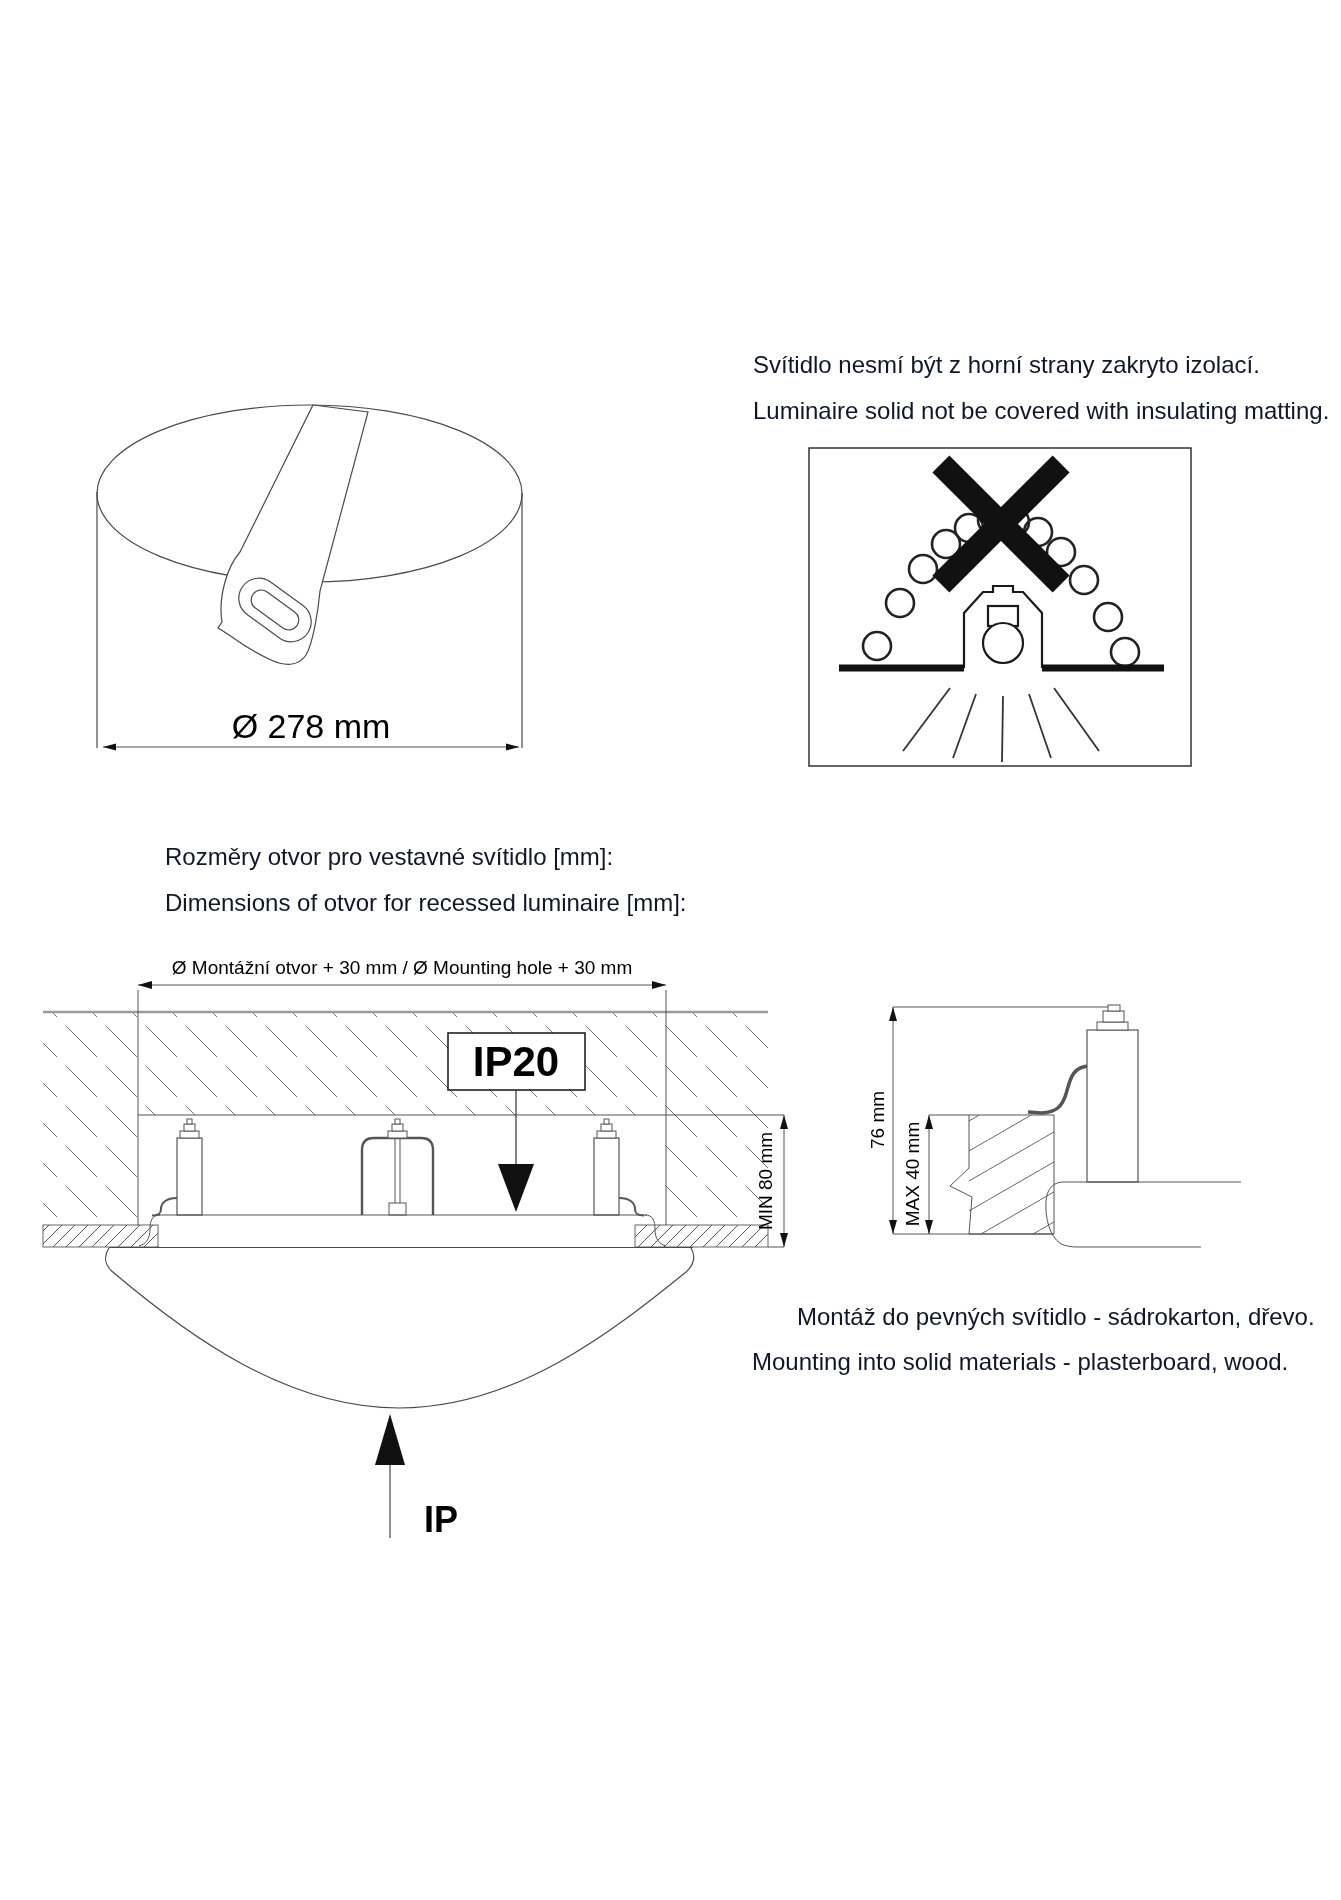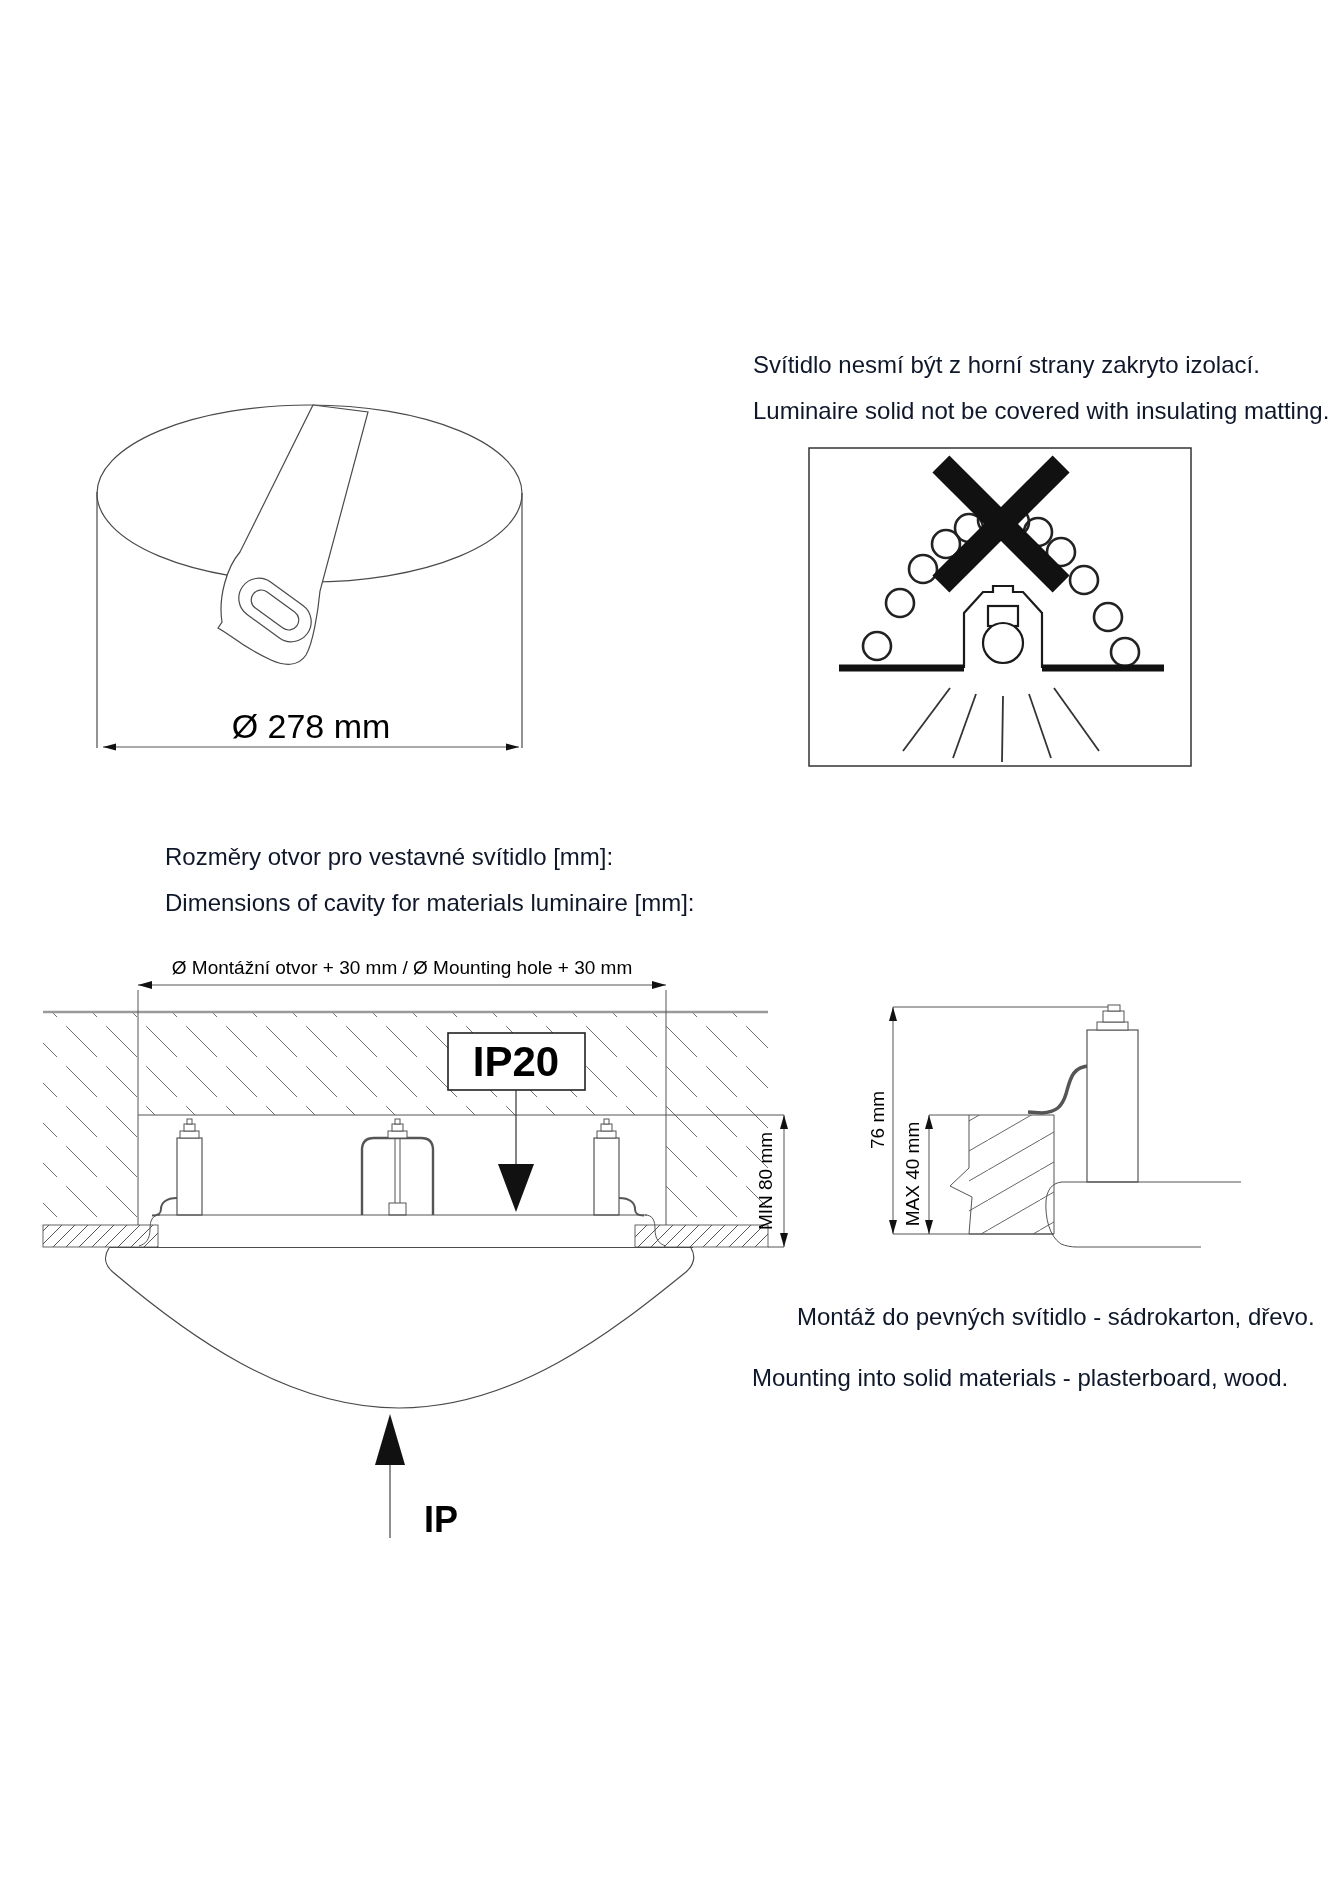--- a/index.html
+++ b/index.html
@@ -81,21 +81,21 @@
     <g stroke="#333" stroke-width="1.8">
       <line x1="950" y1="688" x2="903" y2="751"></line>
       <line x1="976" y1="694" x2="953" y2="758"></line>
       <line x1="1003" y1="696" x2="1002" y2="762"></line>
       <line x1="1029" y1="694" x2="1051" y2="758"></line>
       <line x1="1054" y1="688" x2="1099" y2="751"></line>
     </g>
   </svg>
 
   <div class="txt" style="left:165px;top:843px;">Rozměry otvor pro vestavné svítidlo [mm]:</div>
-  <div class="txt" style="left:165px;top:889px;">Dimensions of cavity for materials luminaire [mm]:</div>
+  <div class="txt" style="left:165px;top:889px;">Dimensions of otvor for recessed luminaire [mm]:</div>
 
   <svg style="left:30px;top:935px;" width="800" height="625" viewBox="30 935 800 625">
     <defs>
       <pattern id="hatchA" width="40" height="40" patternUnits="userSpaceOnUse">
         <line x1="0" y1="0" x2="40" y2="40" stroke="#6e6e6e" stroke-width="1" stroke-dasharray="24 13"></line>
       </pattern>
       <pattern id="hatchB" width="13" height="13" patternUnits="userSpaceOnUse">
         <line x1="0" y1="13" x2="13" y2="0" stroke="#555" stroke-width="1"></line>
       </pattern>
     </defs>
@@ -218,15 +218,15 @@
     </g>
 
     <g>
       <line x1="1062" y1="1182" x2="1241" y2="1182" class="thin" stroke-width="1.2"></line>
       <path d="M 1062,1182 C 1051,1183 1047,1191 1046,1201 C 1045,1217 1049,1236 1061,1244
                C 1066,1246 1071,1247 1077,1247 L 1201,1247" class="thin" stroke-width="1.2"></path>
     </g>
   </svg>
 
   <div class="txt" style="left:797px;top:1303px;">Montáž do pevných svítidlo - sádrokarton, dřevo.</div>
-  <div class="txt" style="left:752px;top:1348px;margin-top:16px;">Mounting into solid materials - plasterboard, wood.</div>
+  <div class="txt" style="left:752px;top:1348px;">Mounting into solid materials - plasterboard, wood.</div>
 
 </div>
 
 </body></html>

